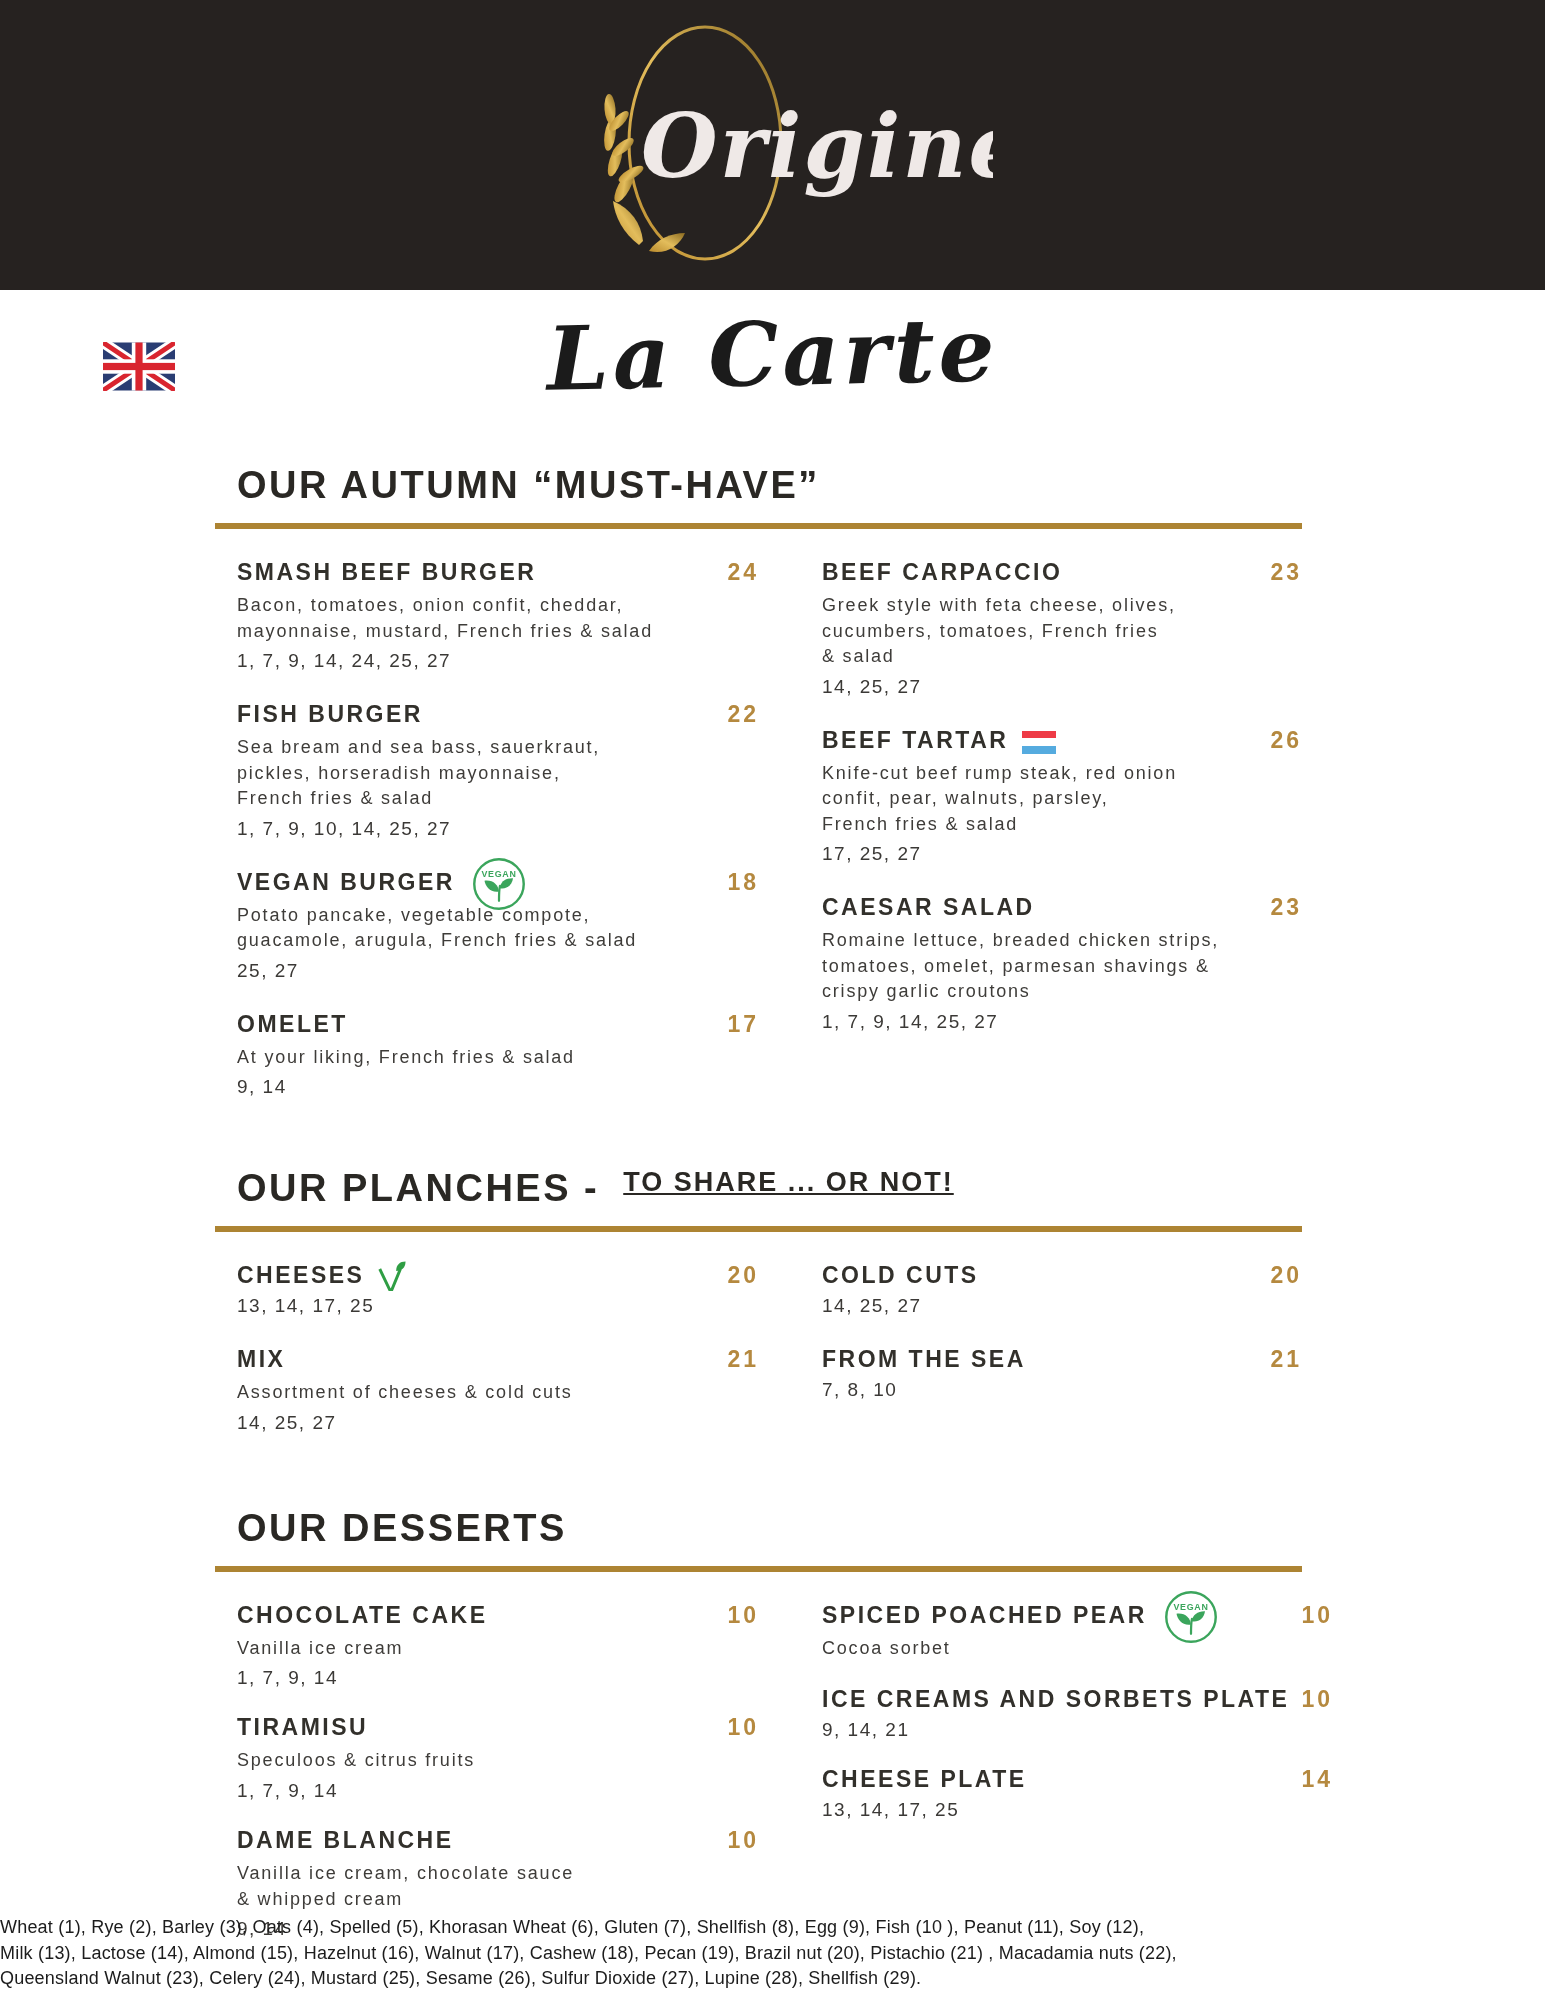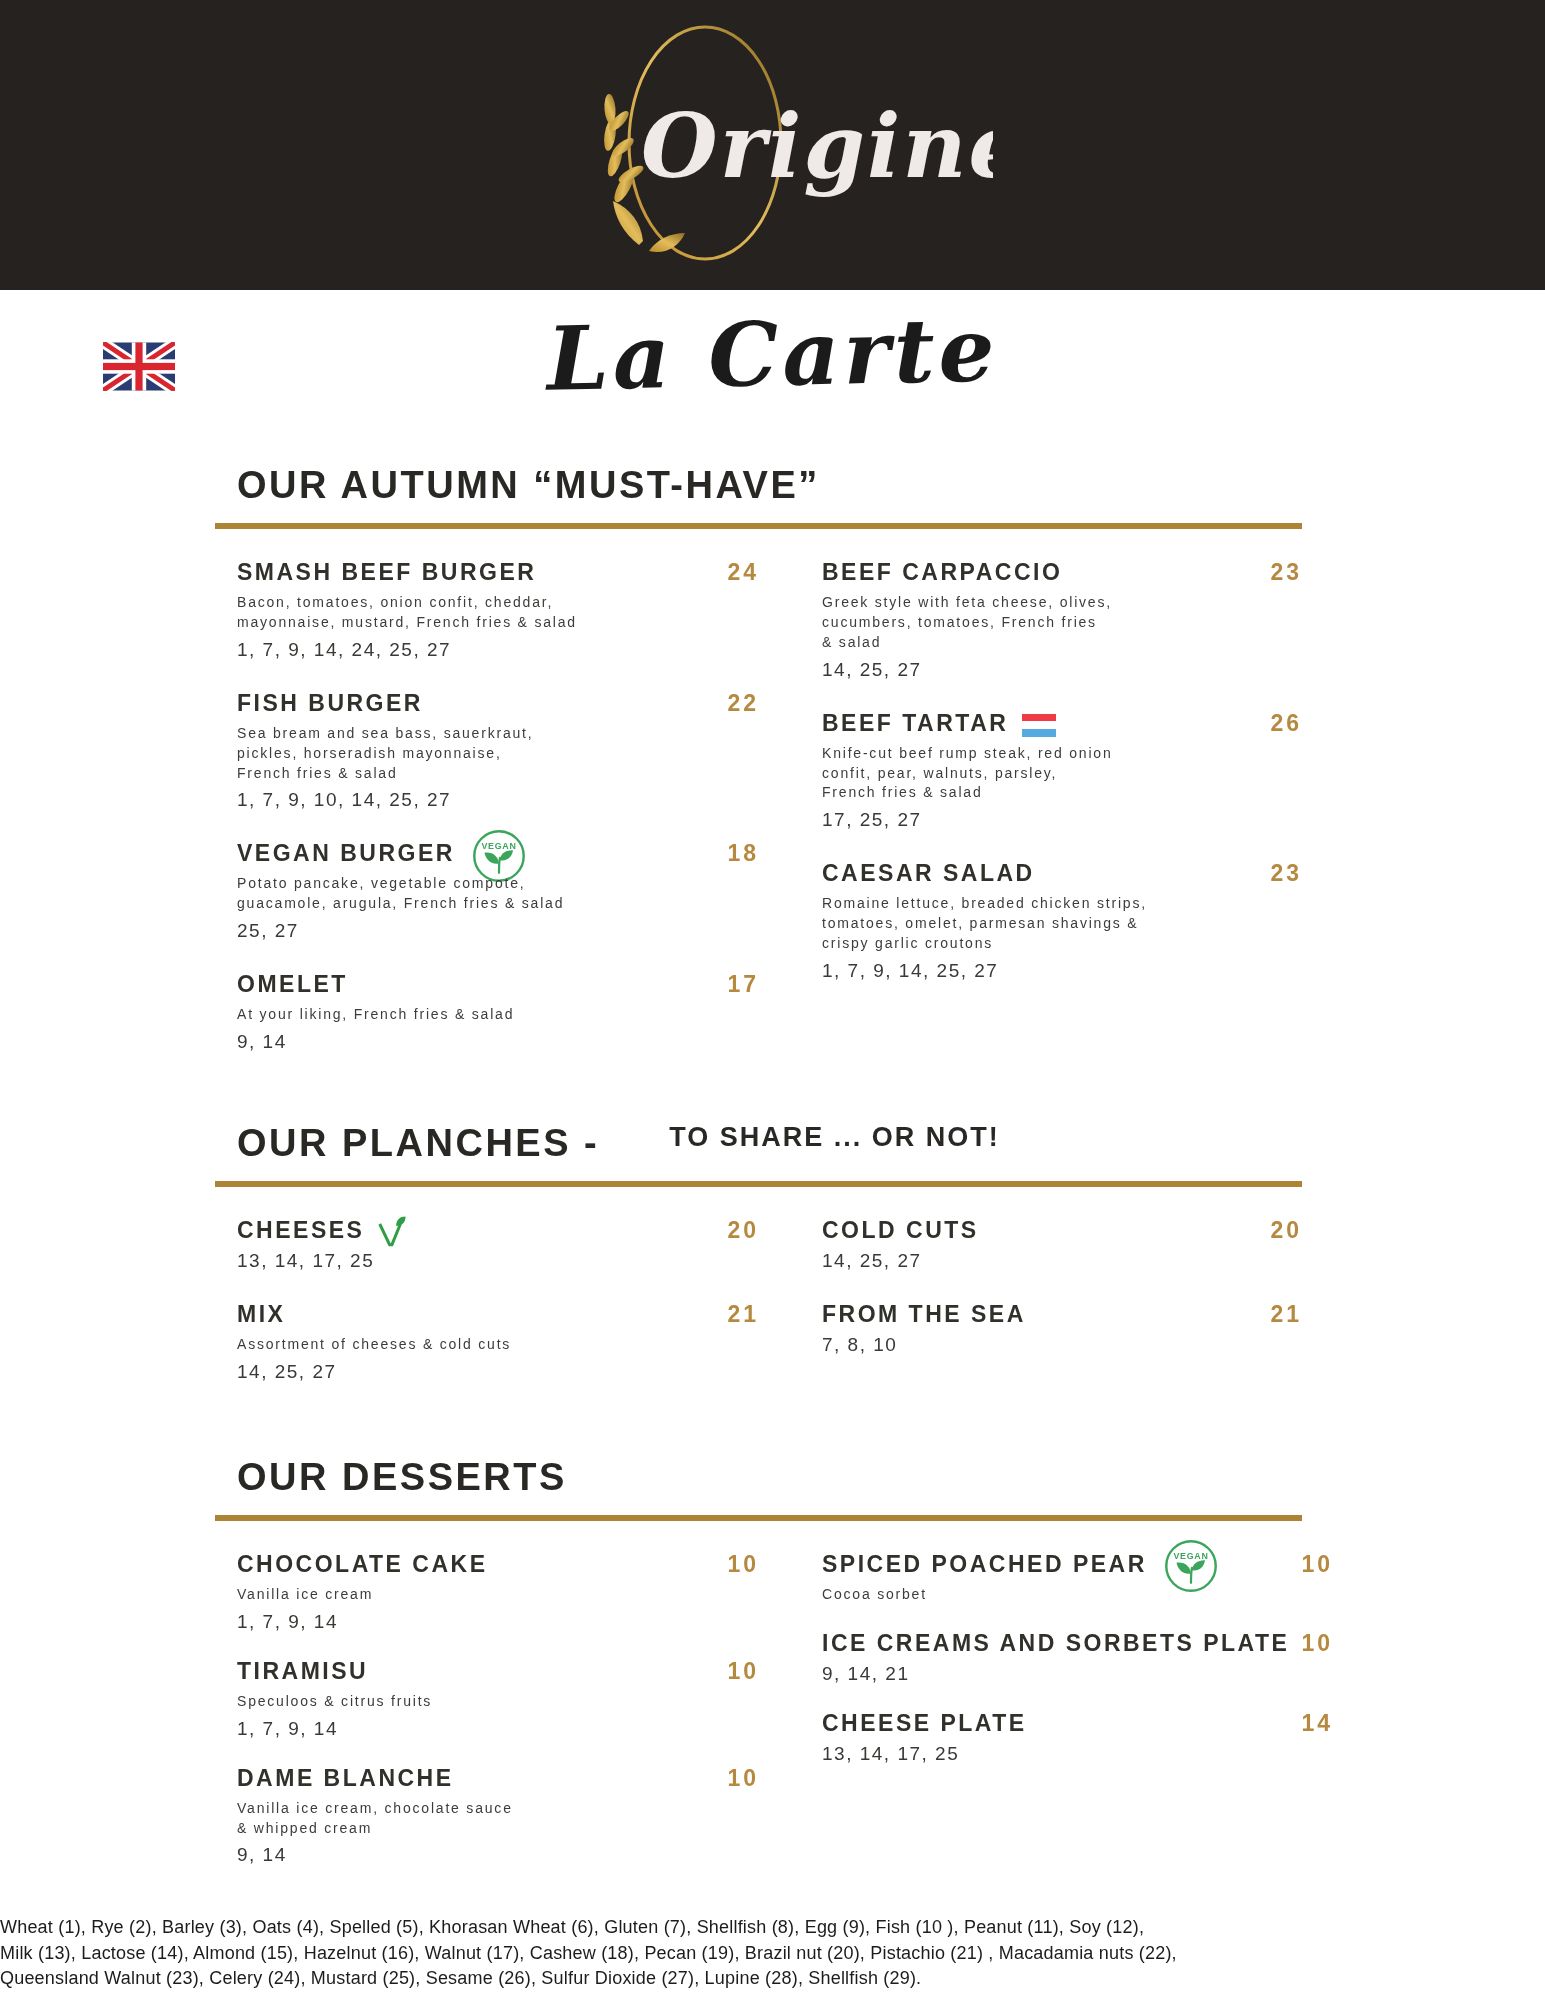--- a/index.html
+++ b/index.html
@@ -45,21 +45,21 @@
   .menu-section[data-sec="1"] { margin-top:40px; }
   .menu-section[data-sec="2"] { margin-top:44px; }
 
   .section-head { display:flex; align-items:flex-start; margin-left:22px; }
   .section-title {
     font-size:38px; font-weight:bold; letter-spacing:2.5px;
     color:#2a2824; white-space:nowrap;
   }
   .section-subtitle {
     font-size:27px; font-weight:bold; letter-spacing:2px;
-    color:#2a2824; margin-left:70px; white-space:nowrap;
+    color:#2a2824; margin-left:24px; white-space:nowrap;text-decoration:underline;
   }
   .section-rule {
     height:6px; background:#ad8433; border:none;
     margin:16px 0 30px 0;
   }
 
   .menu-columns {
     display:grid;
     grid-template-columns:522px 1fr;
     column-gap:63px;
@@ -73,21 +73,21 @@
   .item-name {
     font-size:23px; font-weight:bold; letter-spacing:2.5px;
     color:#32302b; white-space:nowrap;
   }
   .item-price {
     margin-left:auto;
     font-size:23px; font-weight:bold; letter-spacing:3px;
     color:#b5893f; padding-left:12px;
   }
   .item-desc {
-    font-size:14px; letter-spacing:1.8px; line-height:1.42;
+    font-size:18px; letter-spacing:1.8px; line-height:1.42;
     color:#3e3c39; margin-top:7px; white-space:pre-line;
   }
   .item-allergens {
     font-size:19px; letter-spacing:1.5px;
     color:#3b3936; margin-top:6px;
   }
 
   
   .badge { display:inline-flex; flex:none; }
   .badge.vegan-badge-icon { margin:-16px 0 -20px 16px; align-self:center; }

